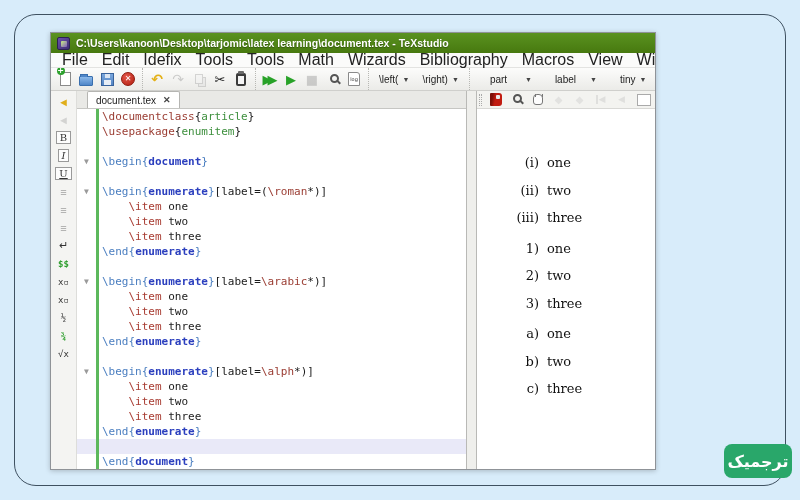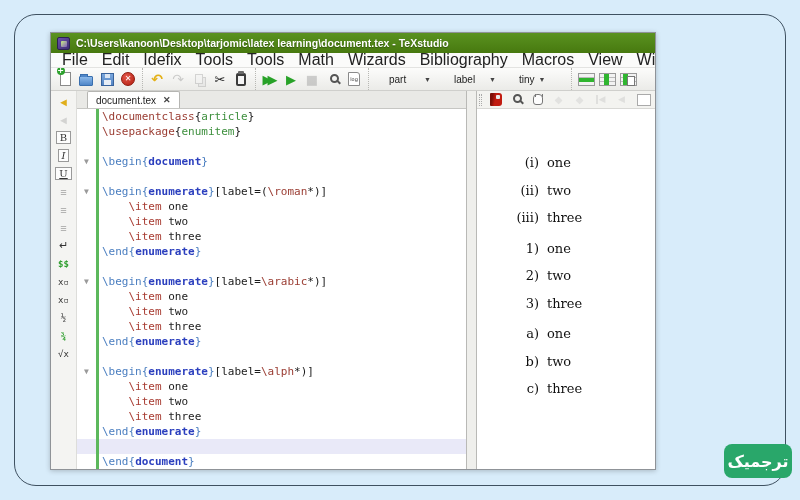--- a/index.html
+++ b/index.html
@@ -227,20 +227,30 @@
           <span class="ic-stop g"></span>
         </span>
         <span class="tb-btn">
           <span class="ic-magnify g"></span>
         </span>
         <span class="tb-btn">
           <span class="ic-log g"></span>
         </span>
       </div>
       <div class="tb-group">
+        <span class="tb-dd">
+          <span>\left(</span>
+          <span class="dd-caret">▼</span>
+        </span>
+        <span class="tb-dd">
+          <span>\right)</span>
+          <span class="dd-caret">▼</span>
+        </span>
+      </div>
+      <div class="tb-group">
         <span class="tb-dd" style="width: 62px; justify-content: space-between; padding-left: 14px;">
           <span>part</span>
           <span class="dd-caret">▼</span>
         </span>
         <span class="tb-dd" style="width: 62px; justify-content: space-between; padding-left: 14px;">
           <span>label</span>
           <span class="dd-caret">▼</span>
         </span>
         <span class="tb-dd" style="width: 62px; padding-left: 14px;">
           <span>tiny</span>

